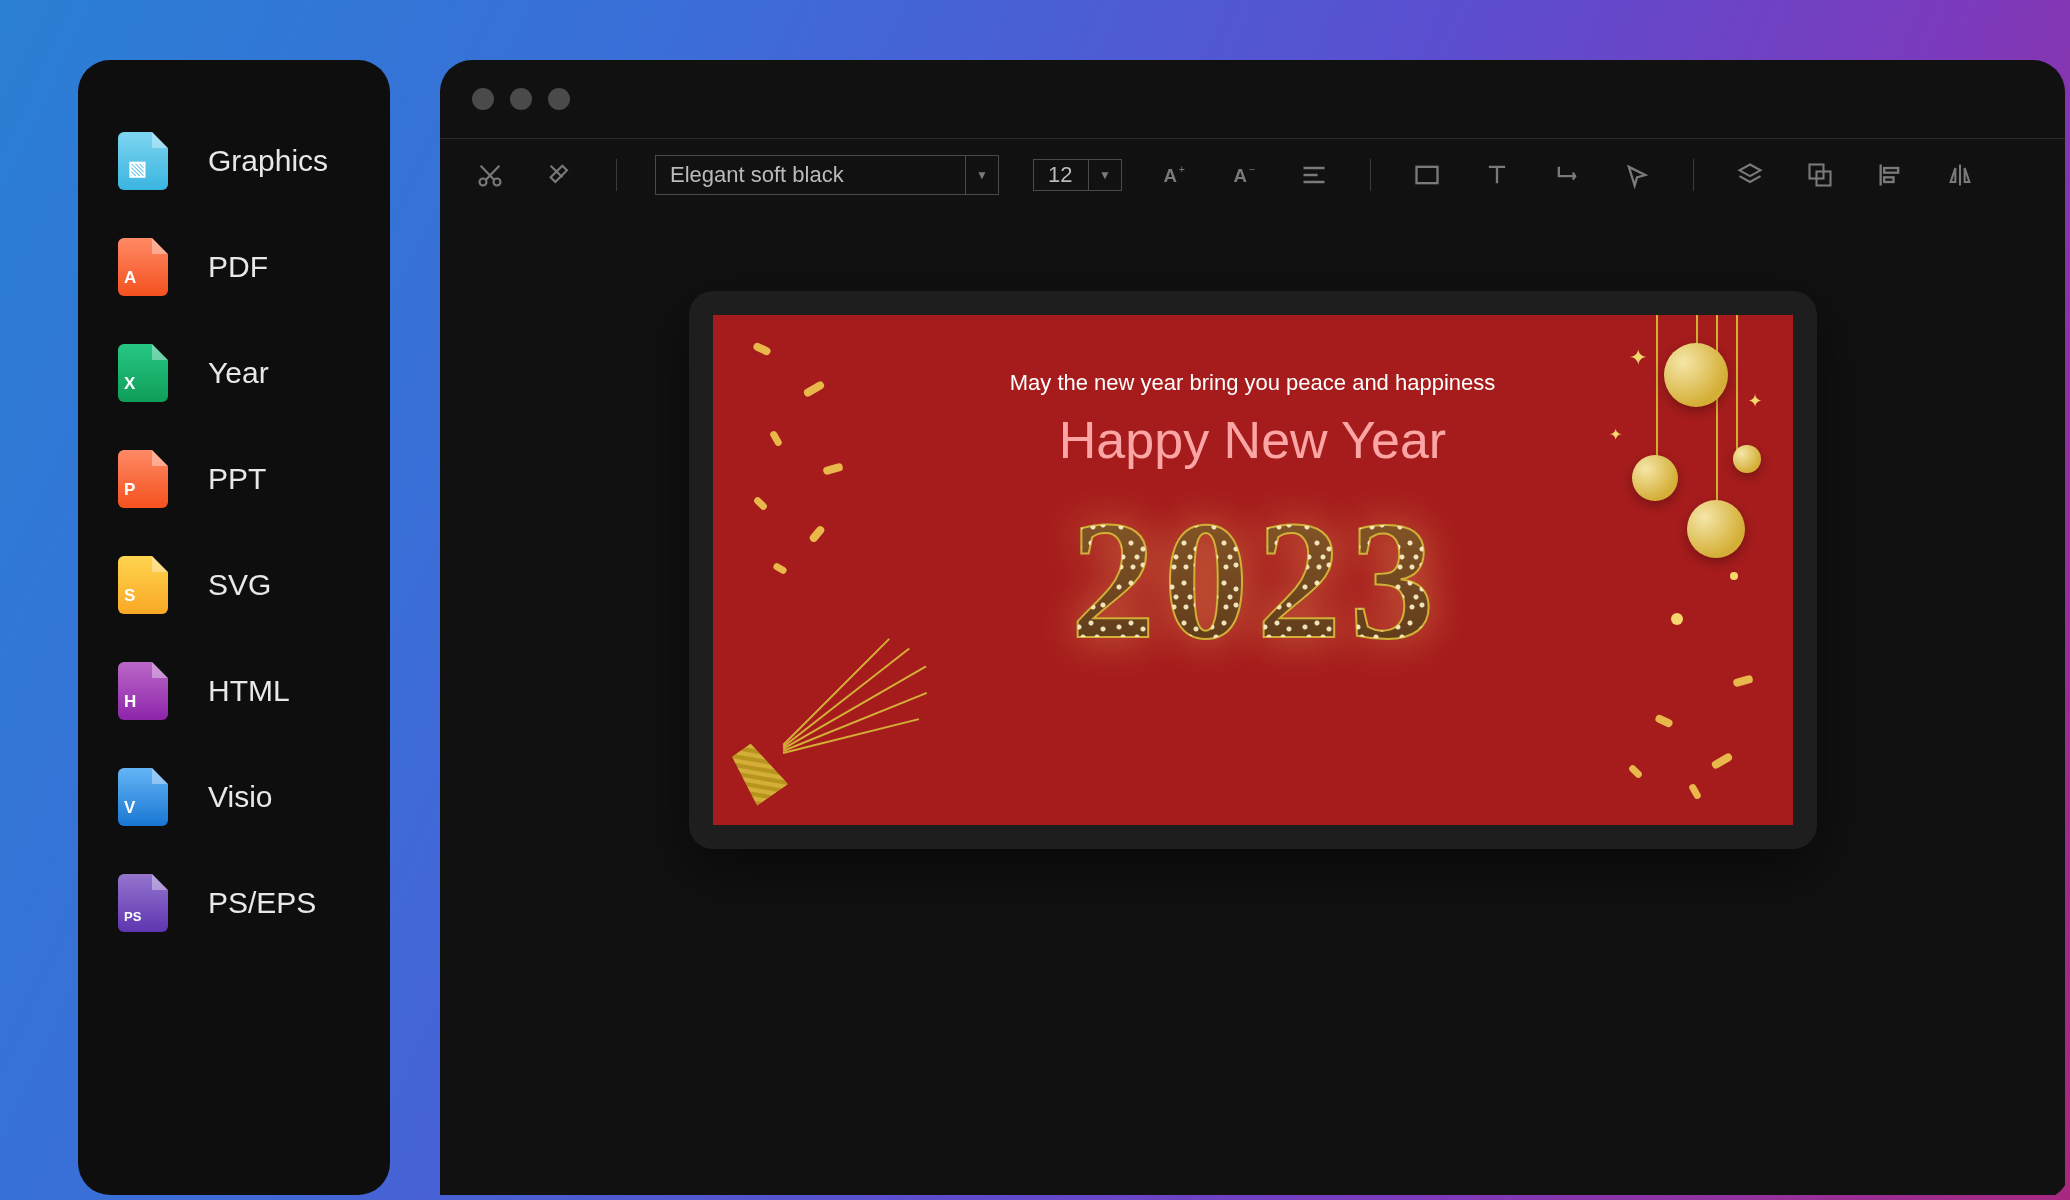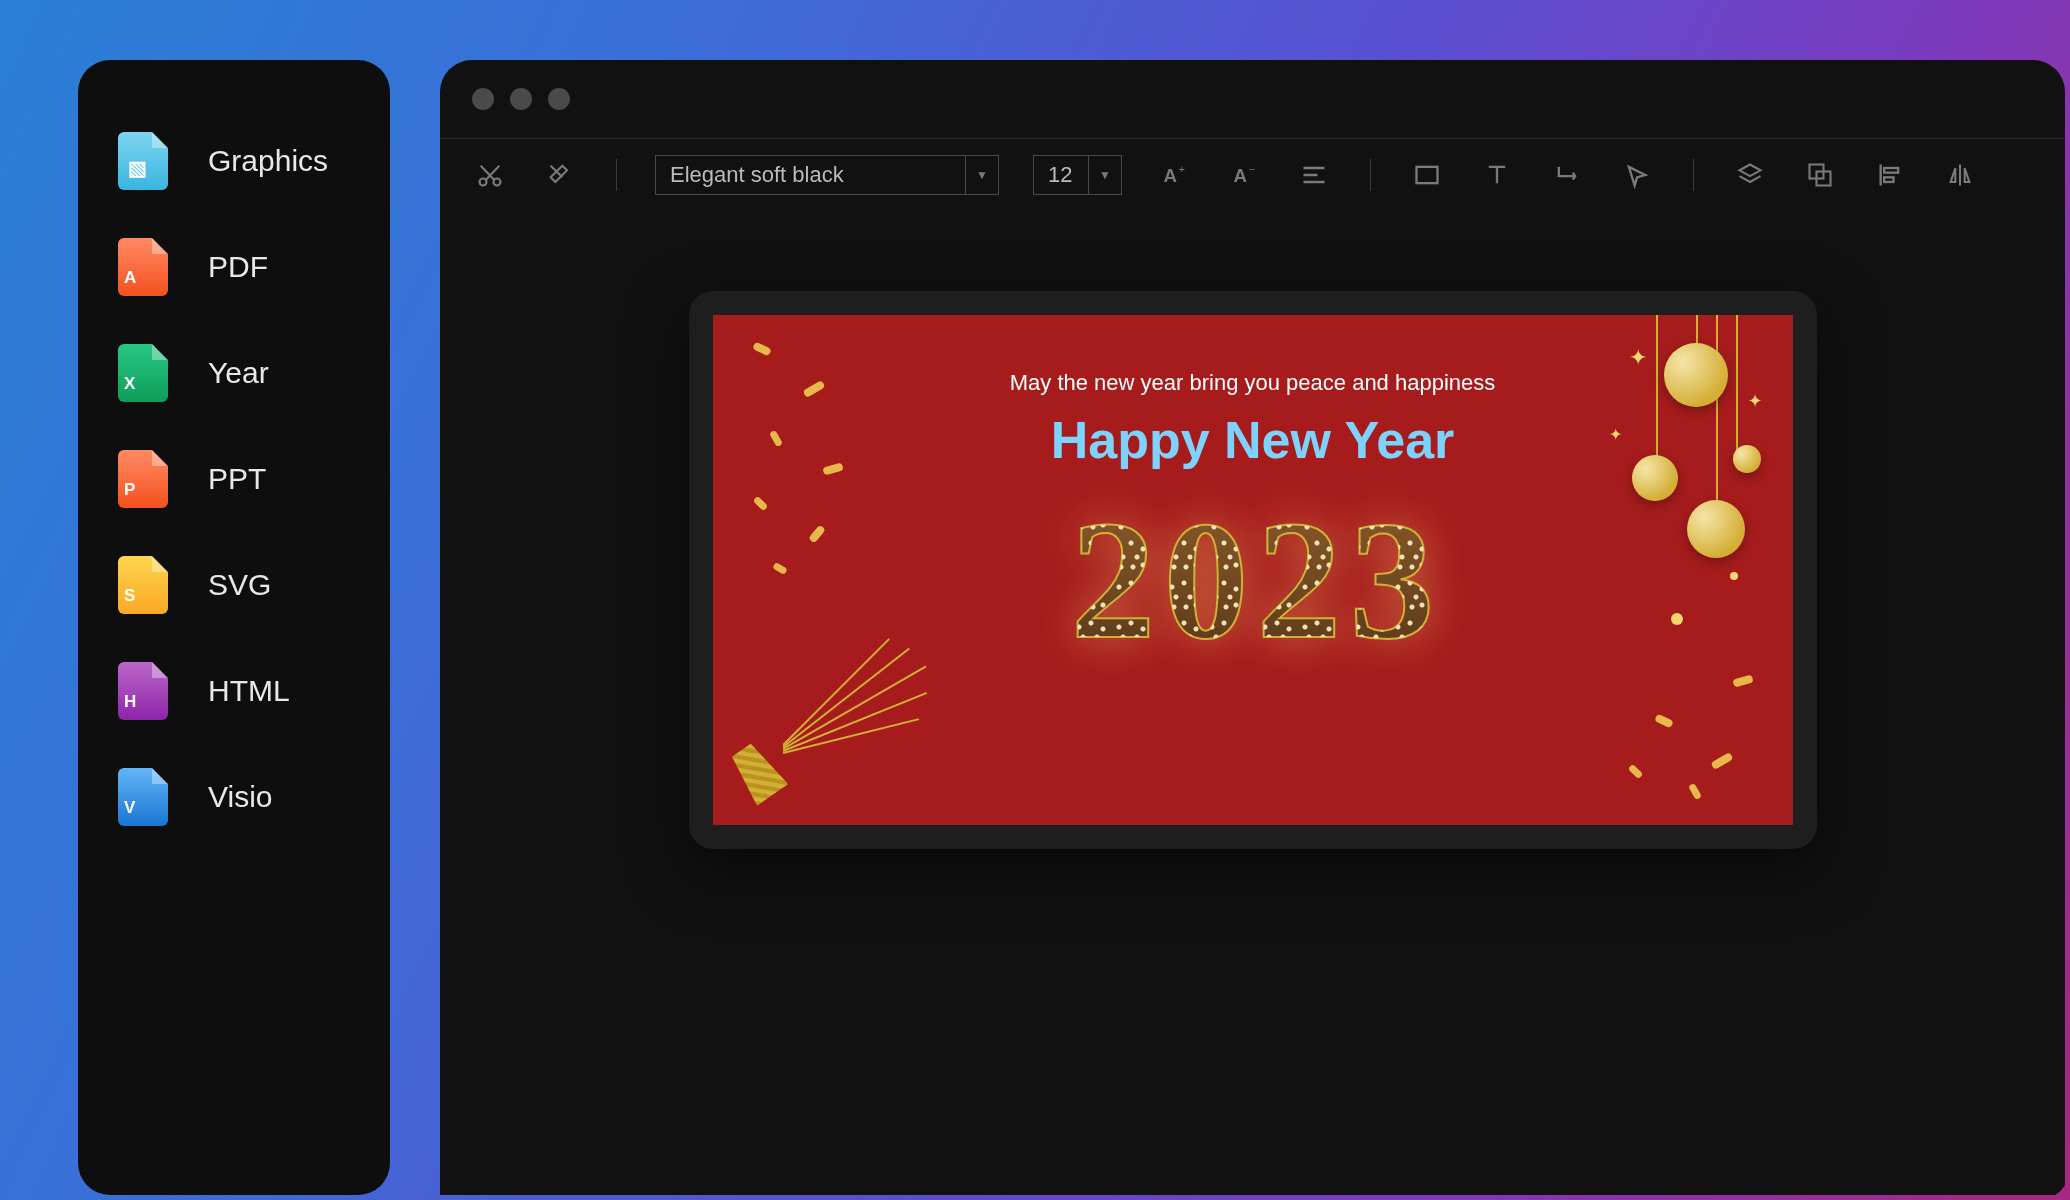--- a/index.html
+++ b/index.html
@@ -180,21 +180,21 @@
       align-items: center;
       justify-content: center;
       color: #7a7a7a;
       font-size: 12px;
     }
 
     .size-select {
       display: flex;
       align-items: center;
       border: 1px solid #4a4a4a;
-      height: 40px;
+      height: 32px;
       background: transparent;
     }
 
     .size-value {
       width: 55px;
       padding: 0 14px;
       color: #bababa;
       font-size: 22px;
       border-right: 1px solid #4a4a4a;
       height: 100%;
@@ -260,23 +260,23 @@
       font-size: 22px;
       font-weight: 400;
       white-space: nowrap;
     }
 
     .card-title {
       position: absolute;
       top: 95px;
       left: 50%;
       transform: translateX(-50%);
-      color: #7dd3fc;
+      color: #fca5a5;
       font-size: 52px;
-      font-weight: 700;
+      font-weight: 400;
       white-space: nowrap;
     }
 
     .year-digits {
       position: absolute;
       top: 180px;
       left: 50%;
       transform: translateX(-50%);
       display: flex;
       gap: 8px;
@@ -427,20 +427,28 @@
     </div>
     <span class="sidebar-label">HTML</span>
   </div>
   <div class="sidebar-item">
     <div class="sidebar-icon">
       <div class="file-icon icon-visio">
           <span class="icon-badge">V</span>
         </div>
     </div>
     <span class="sidebar-label">Visio</span>
+  </div>
+  <div class="sidebar-item">
+    <div class="sidebar-icon">
+      <div class="file-icon icon-ps">
+          <span class="icon-badge" style="font-size:13px">PS</span>
+        </div>
+    </div>
+    <span class="sidebar-label">PS/EPS</span>
   </div>
 </div>
 
 <div class="editor-window">
   <div class="window-controls">
     <div class="window-dot"></div>
     <div class="window-dot"></div>
     <div class="window-dot"></div>
   </div>
 

